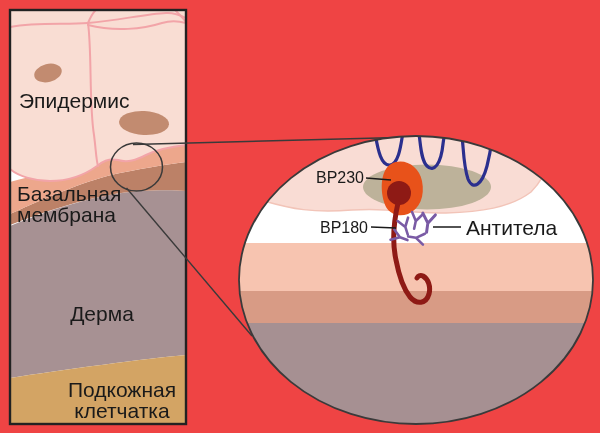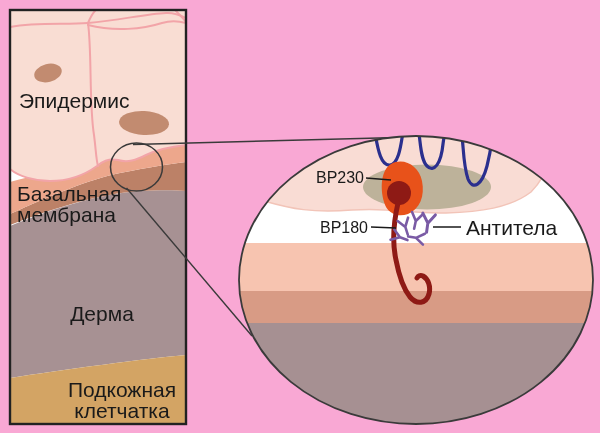--- a/index.html
+++ b/index.html
@@ -1,16 +1,16 @@
 <!DOCTYPE html>
 <html><head>
 <meta charset="utf-8">
 <style>
   html,body{margin:0;padding:0;background:#ffffff;}
-  .stage{position:relative;width:600px;height:433px;background:#f9a8d4;overflow:hidden;
+  .stage{position:relative;width:600px;height:433px;background:#ef4444;overflow:hidden;
          font-family:"Liberation Sans", sans-serif;}
   svg{display:block;}
   text{font-family:"Liberation Sans", sans-serif;fill:#1a1a1a;}
   .panel-label{font-size:21px;}
   .inset-label-small{font-size:16px;}
   .inset-label-big{font-size:21px;}
   .membrane-line{fill:none;stroke-width:2;stroke-linecap:round;}
   .blob-edge{stroke:#F2C4B8;stroke-width:1.5;}
   .pointer{stroke:#1a1a1a;stroke-width:1.4;}
   .thin-outline{fill:none;stroke-width:1.5;}

